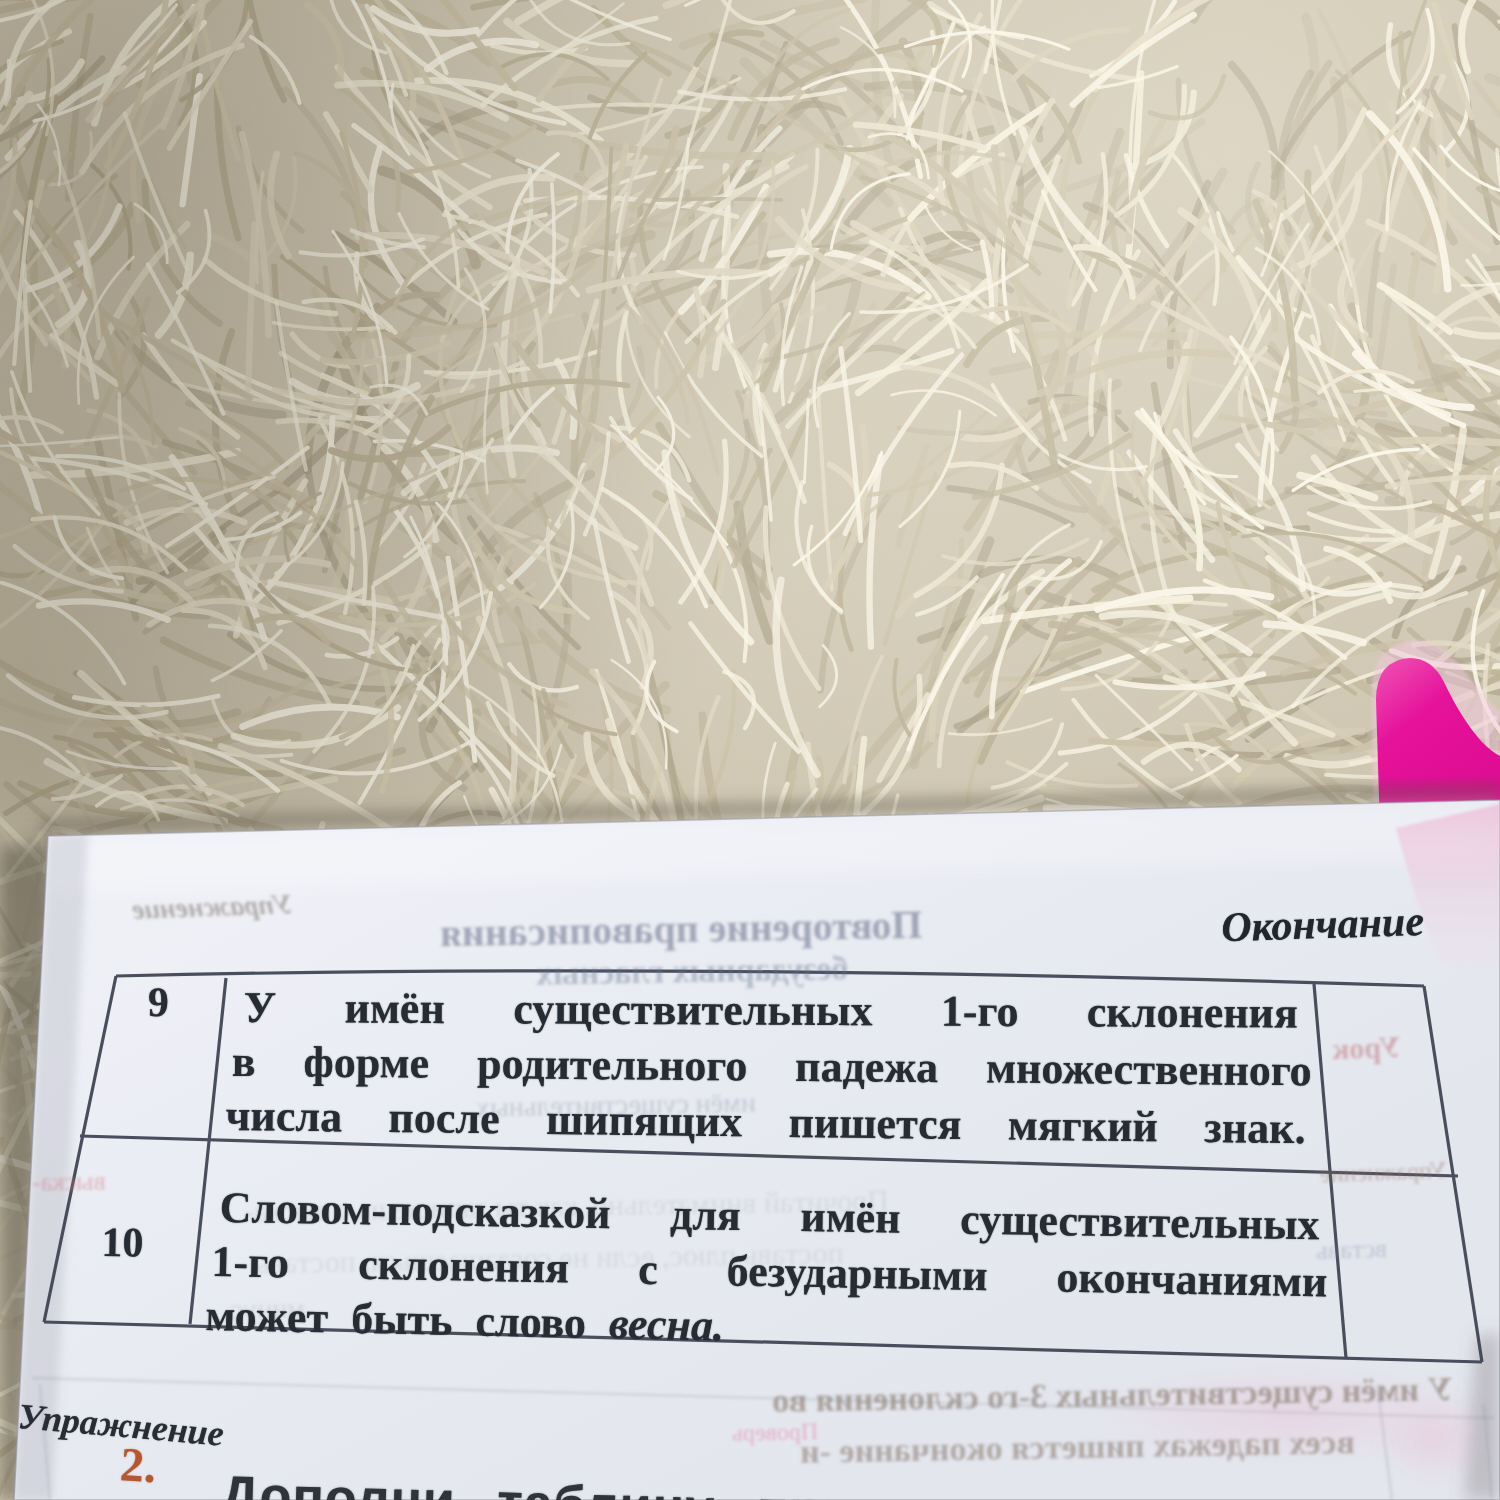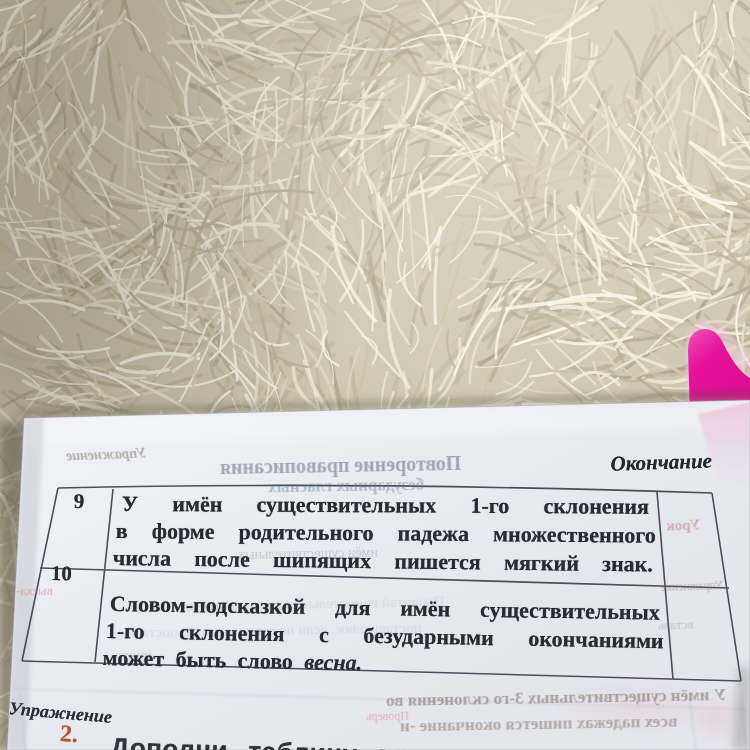--- a/index.html
+++ b/index.html
@@ -1381,21 +1381,21 @@
       <span class="st" style="left: 386px; top: 689px; font-size: 17px; color: rgba(120, 104, 90, 0.55); font-weight: bold; font-style: normal; transform: scaleX(-1) rotate(1deg);">У имён существительных 3-го склонения во</span>
       <span class="st" style="left: 400px; top: 715px; font-size: 17px; color: rgba(125, 108, 94, 0.5); font-weight: bold; font-style: normal; transform: scaleX(-1) rotate(1deg);">всех падежах пишется окончание -и</span>
       <span class="st" style="left: 366px; top: 710px; font-size: 12px; color: rgba(232, 120, 158, 0.5); font-weight: normal; font-style: normal; transform: scaleX(-1) rotate(1deg);">Проверь</span>
     </div>
 
   <div id="textlayer">
       <div class="rnum" style="left: 74px; top: 489px; transform: rotate(0.5deg);">9</div>
       <div class="tline" style="left: 122px; top: 492px; width: 527px; transform: rotate(0.3deg);">У имён существительных 1-го склонения</div>
       <div class="tline" style="left: 116px; top: 519px; width: 540px; transform: rotate(0.5deg);">в форме родительного падежа множественного</div>
       <div class="tline" style="left: 113px; top: 546px; width: 540px; transform: rotate(0.7deg);">числа после шипящих пишется мягкий знак.</div>
-      <div class="rnum" style="left: 51px; top: 561px; transform: rotate(1deg);">10</div>
+      <div class="rnum" style="left: 51px; top: 609px; transform: rotate(1deg);">10</div>
       <div class="tline" style="left: 110px; top: 592px; width: 550px; transform: rotate(0.9deg);">Словом-подсказкой для имён существительных</div>
       <div class="tline" style="left: 106px; top: 619px; width: 558px; transform: rotate(1.05deg);">1-го склонения с безударными окончаниями</div>
       <div class="tline lastfree" style="left: 103px; top: 646px; width: 560px; transform: rotate(1.15deg);">может быть слово <em>весна.</em></div>
     </div>
 
   <div id="heading" class="abs">Окончание</div>
   <div id="exlabel" class="abs">Упражнение</div>
   <div id="exnum" class="abs" style="color: rgb(180, 88, 51);">2.</div>
   <div id="extext" class="abs">Дополни таблицу примерами</div>
 

